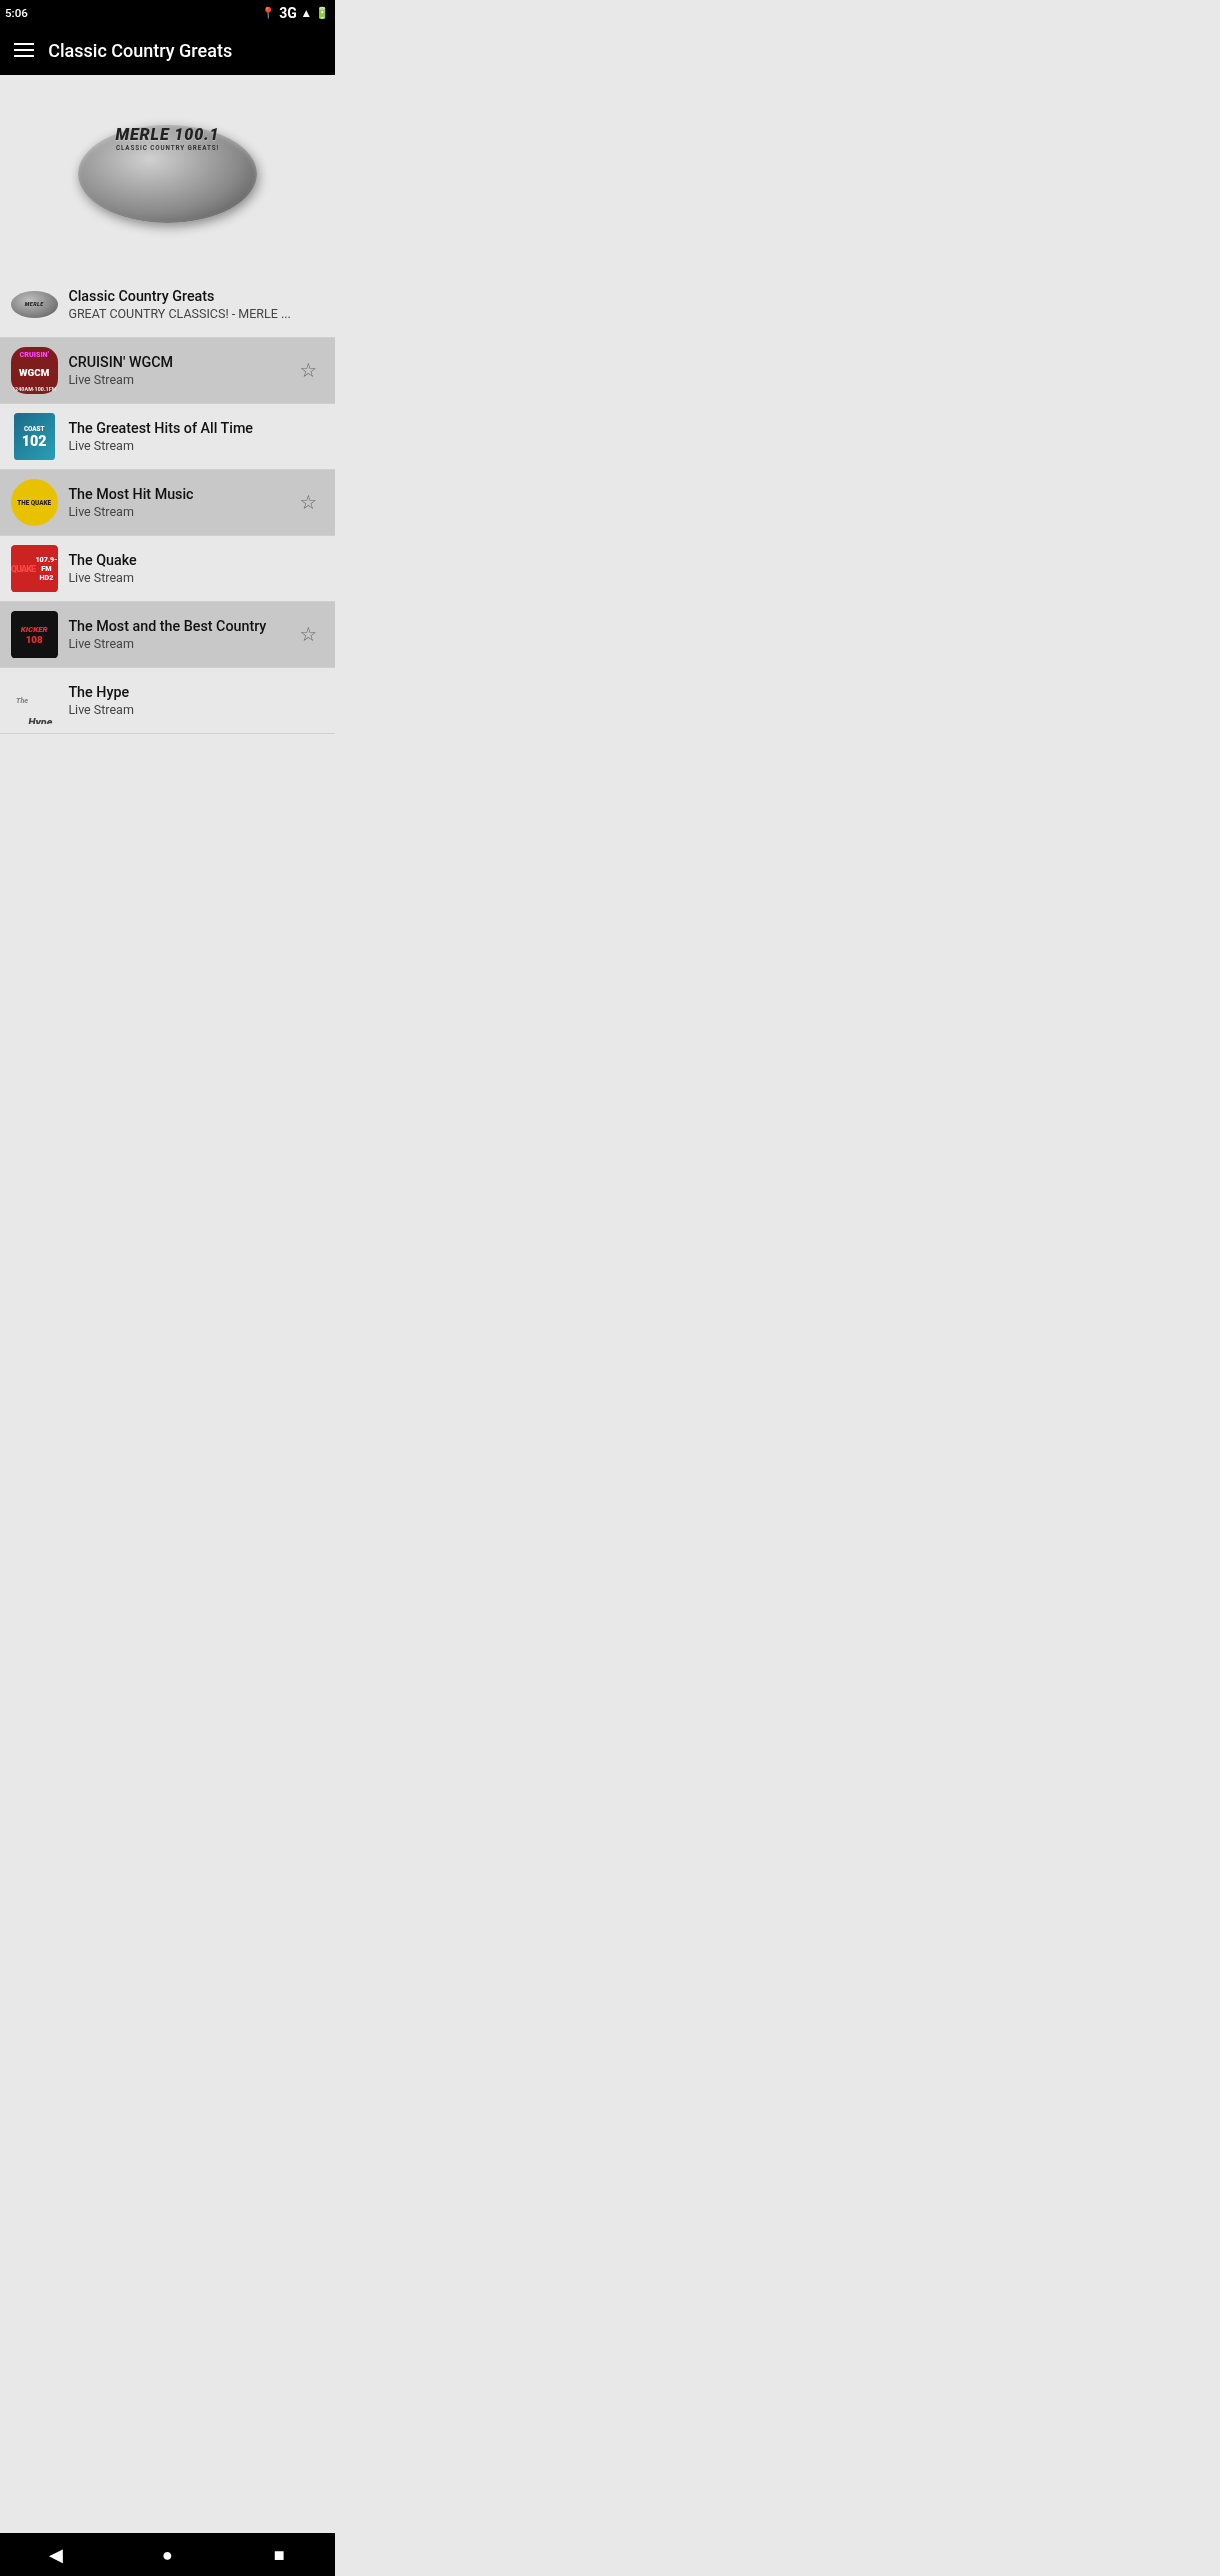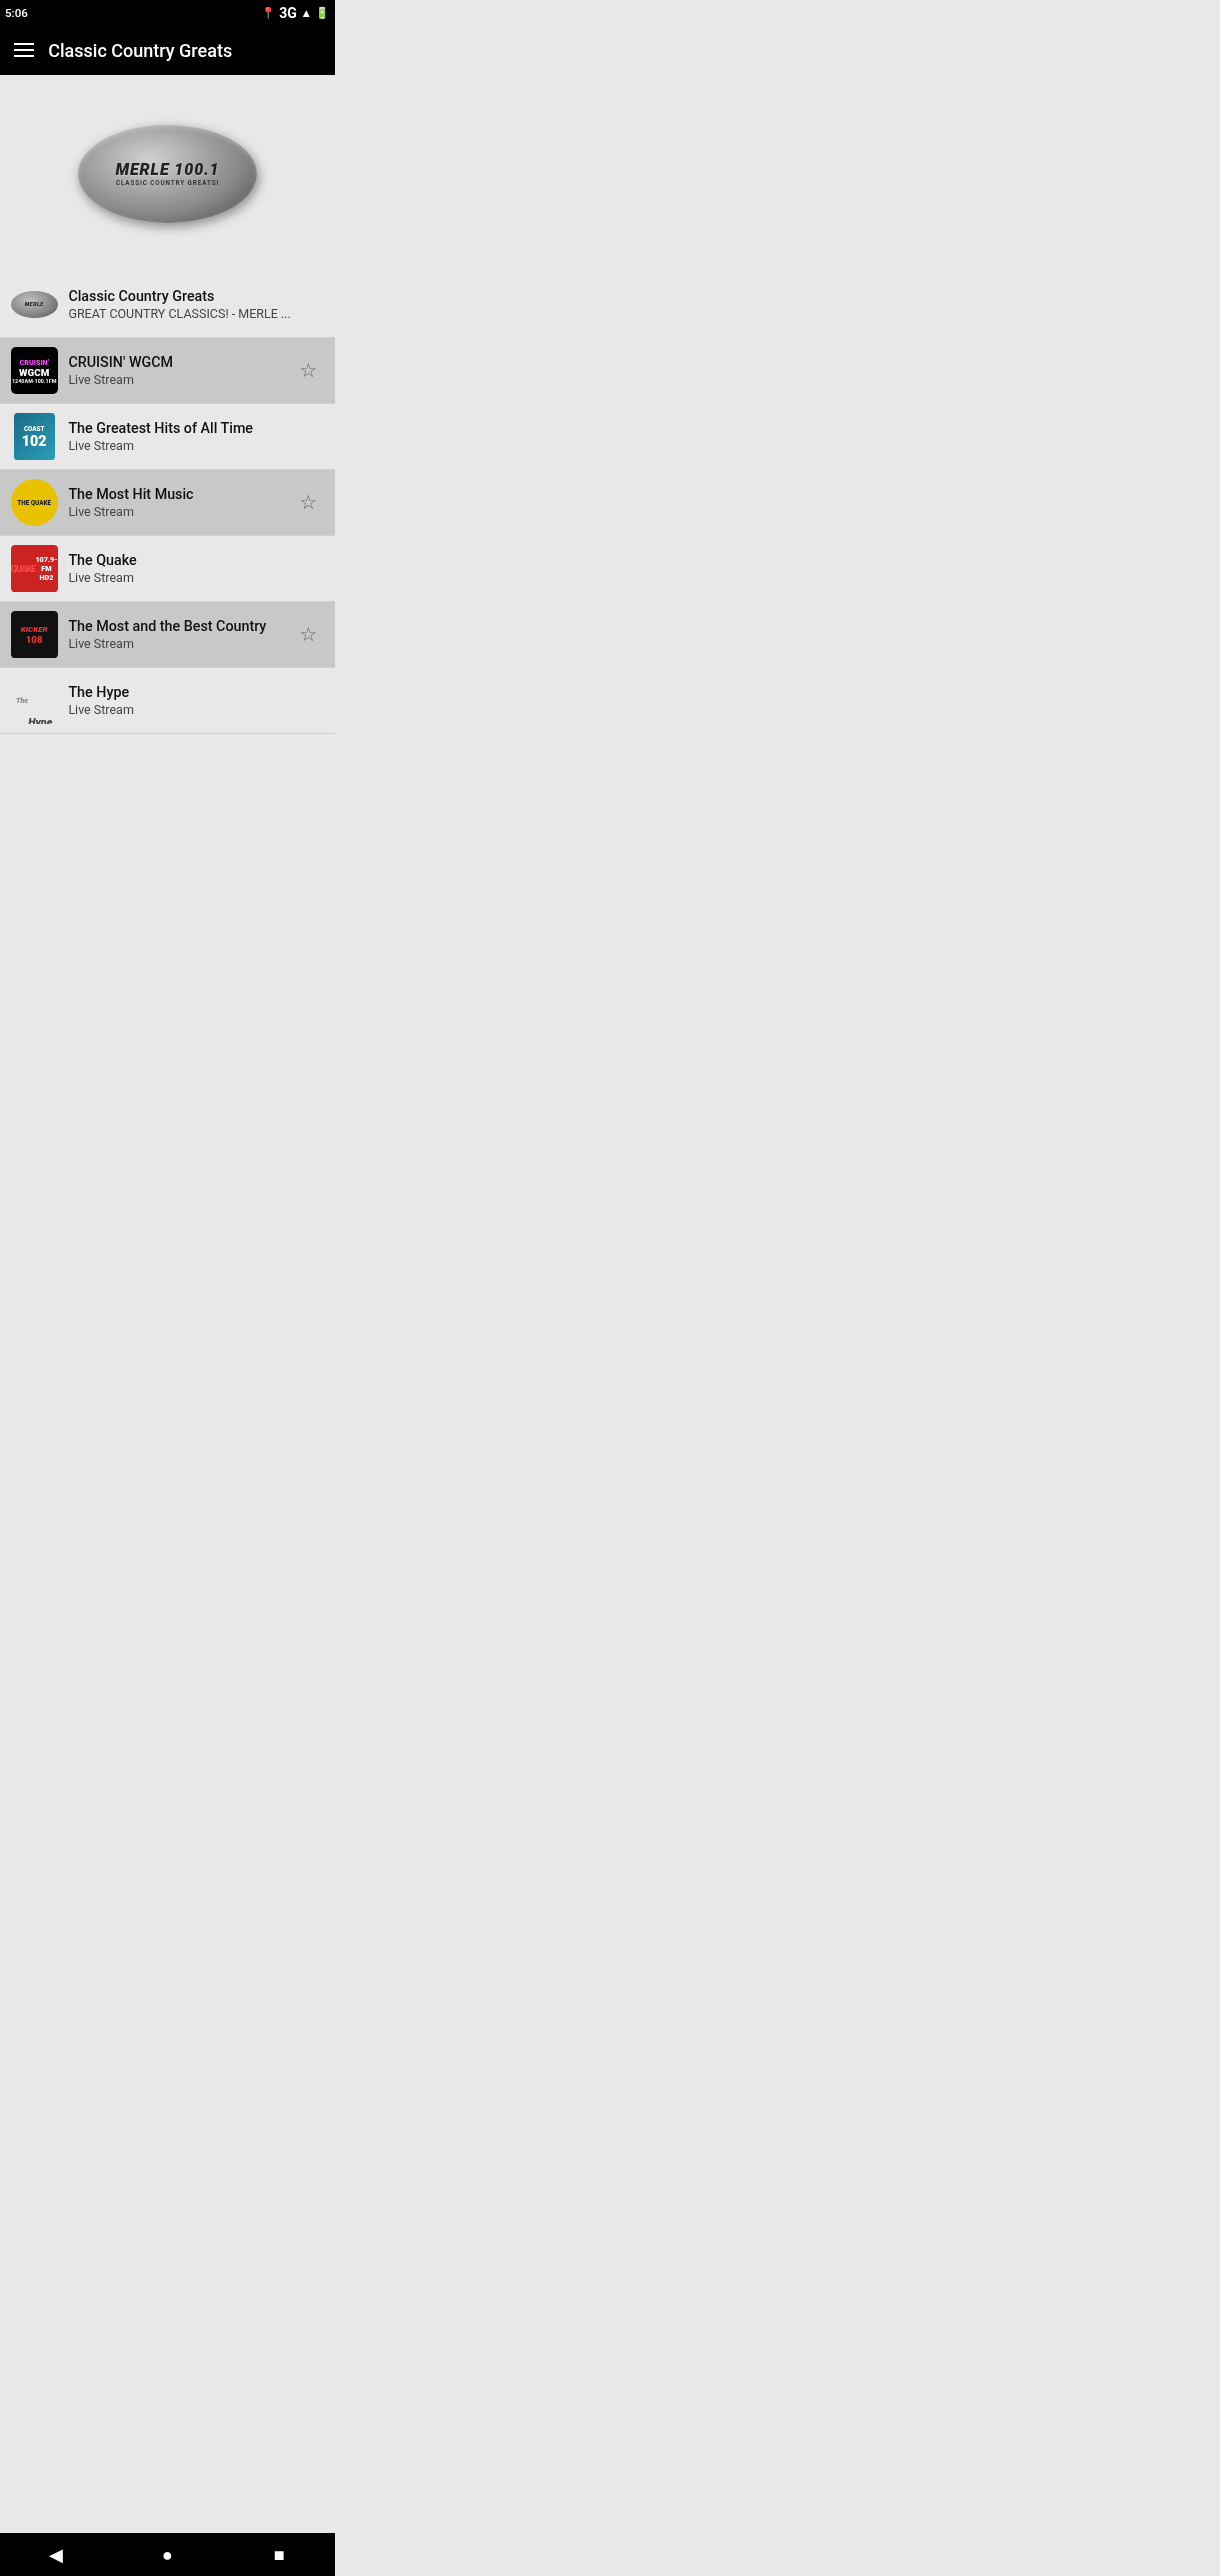--- a/index.html
+++ b/index.html
@@ -71,21 +71,21 @@
 
     
     .station-logo-hero {
       width: 179px;
       height: 98px;
       background: radial-gradient(ellipse at 40% 35%, #d0d0d0, #888 60%, #444);
       border-radius: 50%;
       display: flex;
       flex-direction: column;
       align-items: center;
-      justify-content: center;
+      justify-content: flex-start;
       box-shadow: 1.8px 3.6px 10.7px rgba(0,0,0,0.4), inset 0 1.8px 5.4px rgba(255,255,255,0.3);
       position: relative;
     }
     .station-logo-hero .logo-text-big {
       font-size: 16px;
       font-weight: 900;
       color: #222;
       letter-spacing: 0.9px;
       text-shadow: 0 0.9px 1.8px rgba(255,255,255,0.4);
       font-style: italic;
@@ -136,32 +136,33 @@
       height: 27px;
       font-size: 5.4px;
       font-weight: 900;
       color: #222;
       text-align: center;
       line-height: 27px;
       letter-spacing: 0.4px;
       font-style: italic;
     }
     .logo-wgcm {
-      background: #000000;
-      border-radius: 5px;
+      background: #7f1d1d;
+      border-radius: 15px;
       width: 47px;
       height: 47px;
       display: flex;
       flex-direction: column;
       align-items: center;
       justify-content: center;
       color: #fff;
       font-size: 6.3px;
       font-weight: 900;
       text-align: center;
+      gap: 8px;
     }
     .logo-coast102 {
       background: linear-gradient(135deg, #1a6b8a, #2a9fb5);
       border-radius: 3.6px;
       width: 41px;
       height: 47px;
       display: flex;
       flex-direction: column;
       align-items: center;
       justify-content: center;

